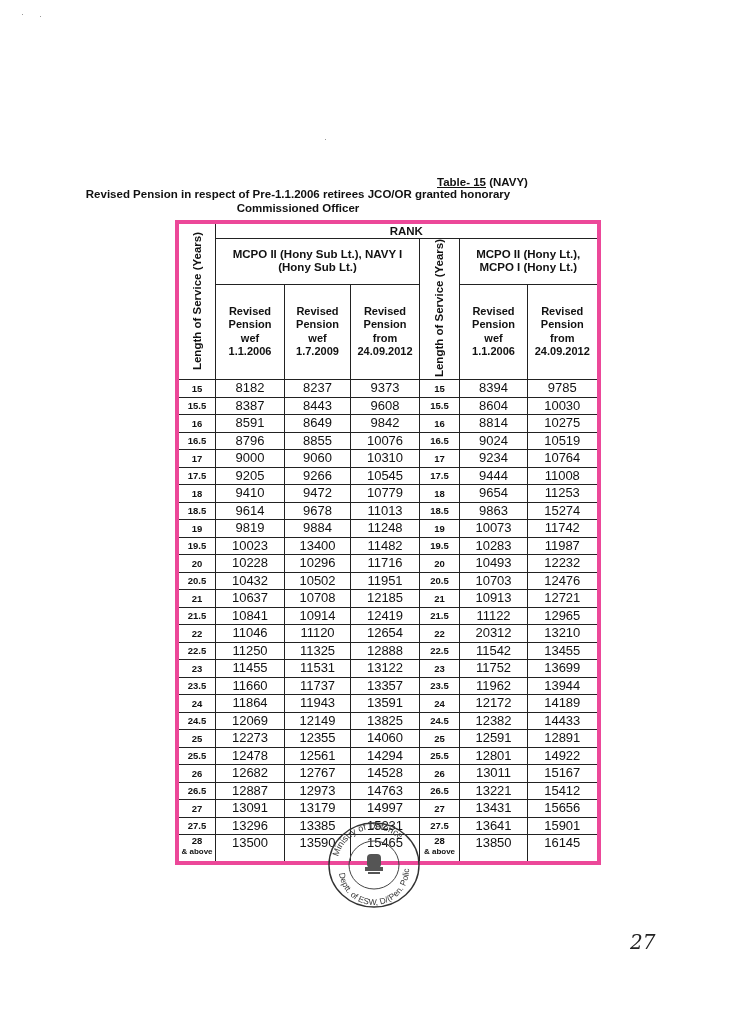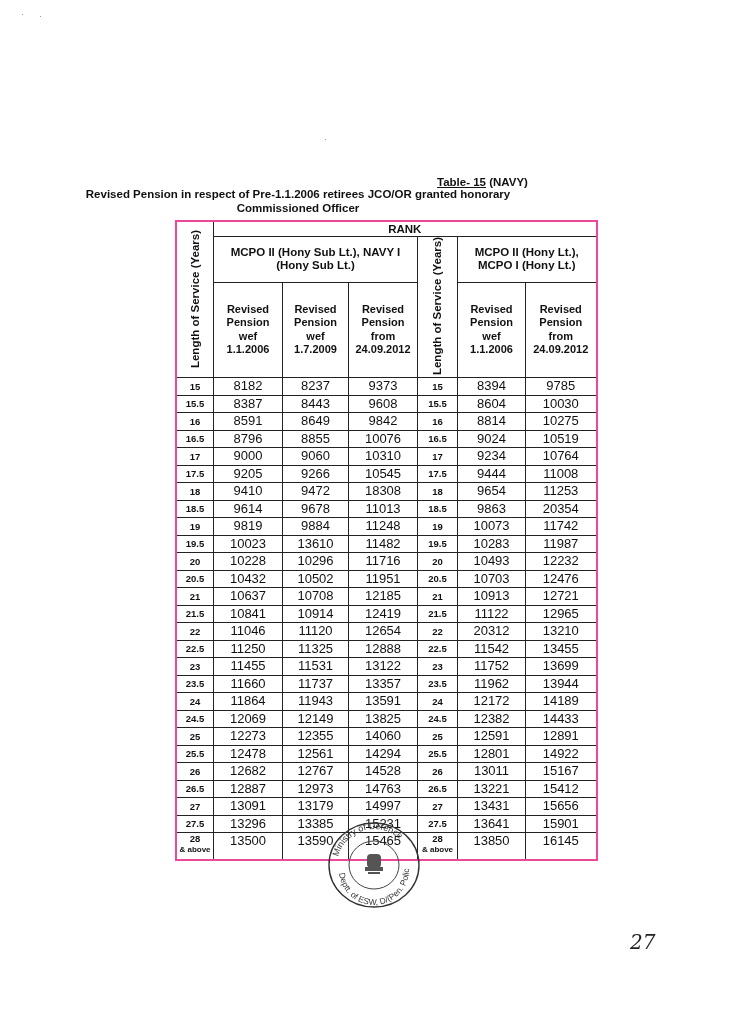--- a/index.html
+++ b/index.html
@@ -2,21 +2,21 @@
 <html><head>
 <meta charset="utf-8">
 <style>
   html, body { margin:0; padding:0; background:#ffffff; }
   body { width:736px; height:1024px; position:relative; overflow:hidden; font-family:"Liberation Sans", sans-serif; color:#111; }
   .title-line { position:absolute; left:0; width:596px; text-align:center; font-weight:bold; font-size:11.5px; }
   .table-no { position:absolute; left:437px; top:176px; font-size:11.5px; font-weight:bold; }
   .table-no u { text-decoration:underline; }
   .t1 { top:188px; left:0; }
   .t2 { top:202px;text-align:center; }
-  table.pension { position:absolute; left:175px; top:220px; border-collapse:collapse; border:2px solid #ec4899; }
+  table.pension { position:absolute; left:175px; top:220px; border-collapse:collapse; border:4px solid #ec4899; }
   table.pension td, table.pension th { border:1px solid #222; padding:0; text-align:center; }
   th { font-weight:bold; font-size:11.5px; }
   .rank { height:14px; font-size:11.5px; }
   .grp { height:26px; line-height:13px; font-size:11.5px; font-weight:bold; }
   .sub { height:55px; font-size:11px; line-height:13.5px; }
   .vert { width:36px; }
   .vert span { display:inline-block; writing-mode:vertical-rl; transform:rotate(180deg); font-size:11.5px; line-height:13px; font-weight:bold; white-space:nowrap; }
   td.los { font-weight:bold; font-size:9.5px; height:16.5px; }
   td.val { font-size:13px; line-height:15px; vertical-align:top; }
   td.los-last { vertical-align:top; line-height:12px; padding-top:2px; }
@@ -144,47 +144,47 @@
         <td class="val">9266</td>
         <td class="val">10545</td>
         <td class="los">17.5</td>
         <td class="val">9444</td>
         <td class="val">11008</td>
       </tr>
       <tr>
         <td class="los">18</td>
         <td class="val">9410</td>
         <td class="val">9472</td>
-        <td class="val">18308</td>
+        <td class="val">10779</td>
         <td class="los">18</td>
         <td class="val">9654</td>
         <td class="val">11253</td>
       </tr>
       <tr>
         <td class="los">18.5</td>
         <td class="val">9614</td>
         <td class="val">9678</td>
         <td class="val">11013</td>
         <td class="los">18.5</td>
         <td class="val">9863</td>
-        <td class="val">20354</td>
+        <td class="val">15274</td>
       </tr>
       <tr>
         <td class="los">19</td>
         <td class="val">9819</td>
         <td class="val">9884</td>
         <td class="val">11248</td>
         <td class="los">19</td>
         <td class="val">10073</td>
         <td class="val">11742</td>
       </tr>
       <tr>
         <td class="los">19.5</td>
         <td class="val">10023</td>
-        <td class="val">13610</td>
+        <td class="val">13400</td>
         <td class="val">11482</td>
         <td class="los">19.5</td>
         <td class="val">10283</td>
         <td class="val">11987</td>
       </tr>
       <tr>
         <td class="los">20</td>
         <td class="val">10228</td>
         <td class="val">10296</td>
         <td class="val">11716</td>

